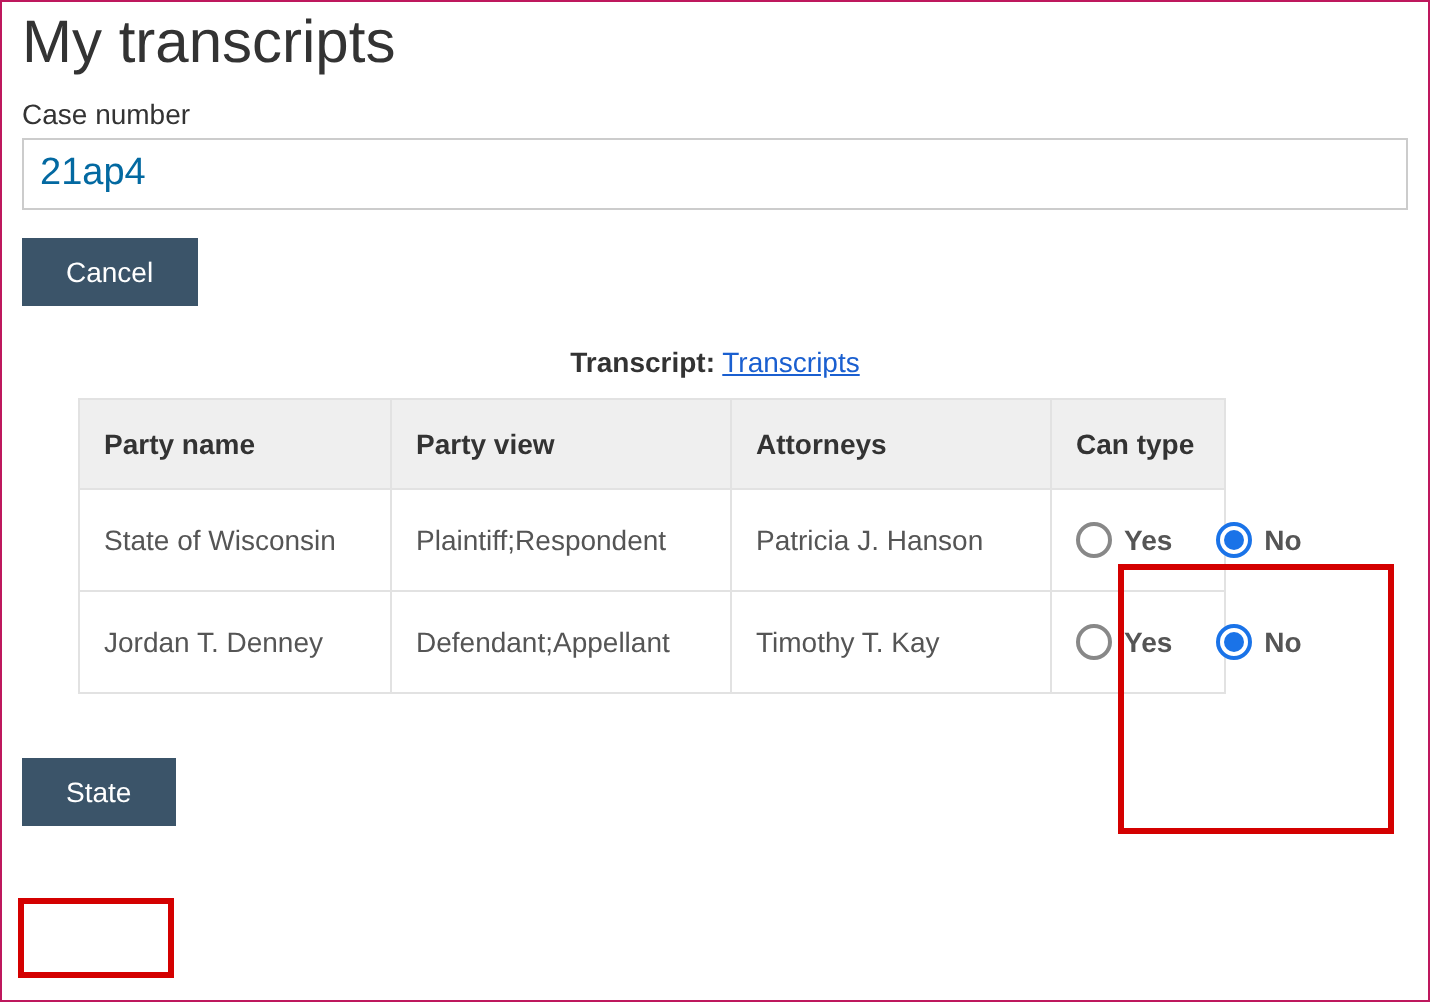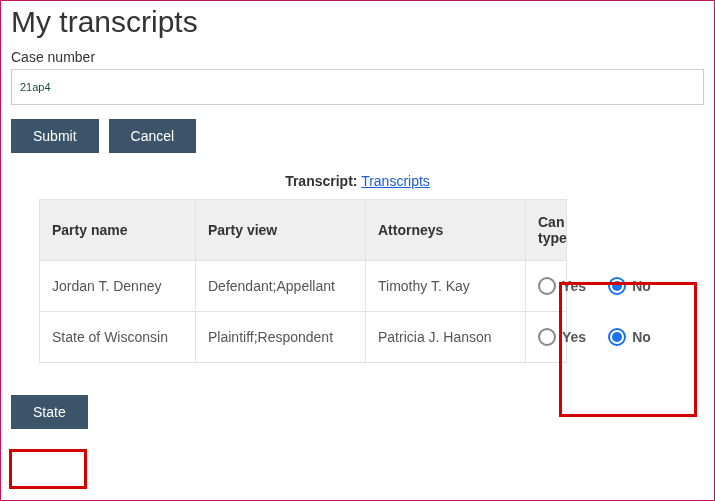--- a/index.html
+++ b/index.html
@@ -25,22 +25,22 @@
   .field-label {
     font-size: 14px;
     font-weight: 400;
     margin-bottom: 4px;
   }
   .text-input {
     width: 100%;
     height: 36px;
     border: 1px solid #ccc;
     padding: 6px 8px;
-    font-size: 11px;
-    color: #14532d;
+    font-size: 19px;
+    color: #0369a1;
     background: #fff;
   }
   .btn-row {
     margin-top: 14px;
     display: flex;
     gap: 10px;
   }
   .btn {
     background: #3b5469;
     color: #fff;
@@ -54,21 +54,21 @@
     font-size: 14px;
     text-align: center;
   }
   .transcript-line .label { font-weight: 700; }
   .transcript-line a {
     color: #1a5fd0;
     text-decoration: underline;
   }
   .table-wrap {
     margin: 10px 0 0 28px;
-    width: 528px;
+    width: 574px;
   }
   table.parties {
     width: 100%;
     border-collapse: collapse;
     table-layout: fixed;
   }
   table.parties th, table.parties td {
     border: 1px solid #e2e2e2;
     padding: 16px 12px;
     text-align: left;
@@ -142,21 +142,20 @@
 <body>
 
 <div class="frame">
 
   <h1 class="page-title">My transcripts</h1>
 
   <div class="field-label">Case number</div>
   <input type="text" class="text-input" value="21ap4" style="">
 
   <div class="btn-row">
-    <button class="btn">Submit</button>
     <button class="btn">Cancel</button>
   </div>
 
   <div class="transcript-line">
     <span class="label">Transcript:</span>
     <a href="#">Transcripts</a>
   </div>
 
   <div class="table-wrap">
     <table class="parties">
@@ -169,53 +168,53 @@
       <thead>
         <tr>
           <th>Party name</th>
           <th>Party view</th>
           <th>Attorneys</th>
           <th>Can type</th>
         </tr>
       </thead>
       <tbody id="table-body">
           <tr>
+            <td>State of Wisconsin</td>
+            <td>Plaintiff;Respondent</td>
+            <td>Patricia J. Hanson</td>
+            <td>
+              <div class="radio-group">
+                <div class="radio-opt">
+                  <span class="radio"></span>
+                  <span>Yes</span>
+                </div>
+                <div class="radio-opt">
+                  <span class="radio checked"></span>
+                  <span>No</span>
+                </div>
+              </div>
+            </td>
+          </tr>
+          <tr>
             <td>Jordan T. Denney</td>
             <td>Defendant;Appellant</td>
             <td>Timothy T. Kay</td>
             <td>
               <div class="radio-group">
                 <div class="radio-opt">
                   <span class="radio"></span>
                   <span>Yes</span>
                 </div>
                 <div class="radio-opt">
                   <span class="radio checked"></span>
                   <span>No</span>
                 </div>
               </div>
             </td>
           </tr>
-          <tr>
-            <td>State of Wisconsin</td>
-            <td>Plaintiff;Respondent</td>
-            <td>Patricia J. Hanson</td>
-            <td>
-              <div class="radio-group">
-                <div class="radio-opt">
-                  <span class="radio"></span>
-                  <span>Yes</span>
-                </div>
-                <div class="radio-opt">
-                  <span class="radio checked"></span>
-                  <span>No</span>
-                </div>
-              </div>
-            </td>
-          </tr>
         </tbody>
     </table>
   </div>
 
   <div class="save-row">
     <button class="btn">State</button>
   </div>
 
   <div class="highlight-box hl-canview"></div>
   <div class="highlight-box hl-save"></div>

